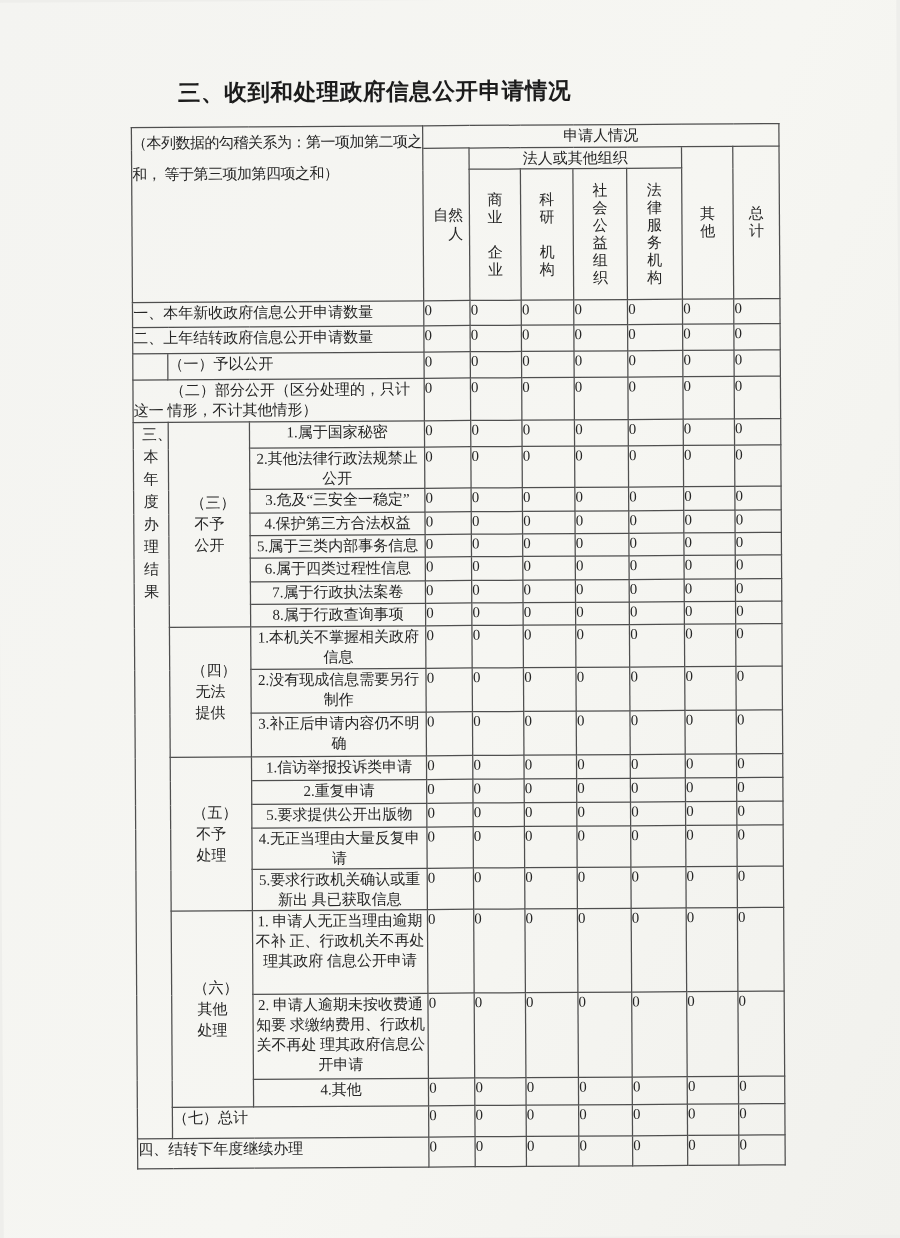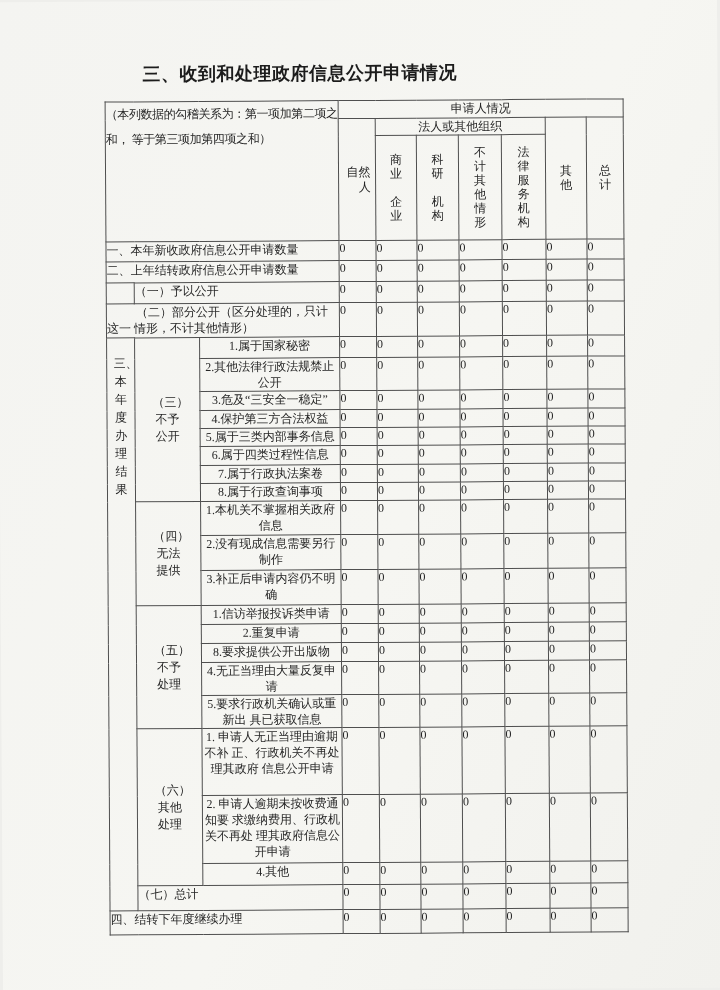--- a/index.html
+++ b/index.html
@@ -41,21 +41,21 @@
   .w26{display:inline-block;width:27px;word-break:break-all;line-height:15px;text-align:right;}
   .pre{white-space:pre-line;font-family:Liberation Serif, serif;}
   
   .lbl3{text-align:left;vertical-align:top;padding:3px 3px 0 7px;line-height:16px;}
   .lbl3i{text-align:left;vertical-align:top;padding:2px 3px 0 4px;line-height:16px;text-indent:29px;}
   .lbl2{text-align:left;vertical-align:top;padding:3px 3px 0 12px;line-height:16px;}
   .it{text-align:center;vertical-align:top;padding:2px 3px 1px 5px;line-height:16px;}
   .gp{vertical-align:middle;}
   .gp .sg{display:block;width:30px;margin:0 auto;word-break:break-all;line-height:17px;text-align:center;}
   .sec{vertical-align:top;padding-top:253px;}
-  .sec .sv{display:block;width:14px;margin:16px auto;word-break:break-all;line-height:18px;text-align:center;}
+  .sec .sv{display:block;width:14px;margin:0 auto;word-break:break-all;line-height:18px;text-align:center;}
   .ec{border-bottom-color:#6a6a6a;}
   .v{text-align:left;vertical-align:top;padding:2px 2px 0 7px;line-height:15px;}
 </style>
 </head>
 <body>
 
 <div class="paper">
 
   <div class="title">三、收到和处理政府信息公开申请情况</div>
 
@@ -83,21 +83,21 @@
         <th class="hc" rowspan="2"><span class="w13">其他</span></th>
         <th class="hc" rowspan="2"><span class="w13">总计</span></th>
       </tr>
       <tr style="height:105px">
         <th class="hc"><span class="w13 pre">商业
 
 企业</span></th>
         <th class="hc"><span class="w13 pre">科研
 
 机构</span></th>
-        <th class="hc"><span class="w13">不计其他情形</span></th>
+        <th class="hc"><span class="w13">社会公益组织</span></th>
         <th class="hc"><span class="w13">法律服务机构</span></th>
       </tr>
     </thead>
     <tbody>
       <tr style="height:20px">
         <td class="lbl3" colspan="3">一、本年新收政府信息公开申请数量</td>
         <td class="v">0</td>
           <td class="v">0</td>
           <td class="v">0</td>
           <td class="v">0</td>
@@ -272,21 +272,21 @@
         <td class="it">2.重复申请</td>
         <td class="v">0</td>
           <td class="v">0</td>
           <td class="v">0</td>
           <td class="v">0</td>
           <td class="v">0</td>
           <td class="v">0</td>
           <td class="v">0</td>
       </tr>
       <tr style="height:19px">
-        <td class="it">8.要求提供公开出版物</td>
+        <td class="it">5.要求提供公开出版物</td>
         <td class="v">0</td>
           <td class="v">0</td>
           <td class="v">0</td>
           <td class="v">0</td>
           <td class="v">0</td>
           <td class="v">0</td>
           <td class="v">0</td>
       </tr>
       <tr style="height:33px">
         <td class="it">4.无正当理由大量反复申请</td>

